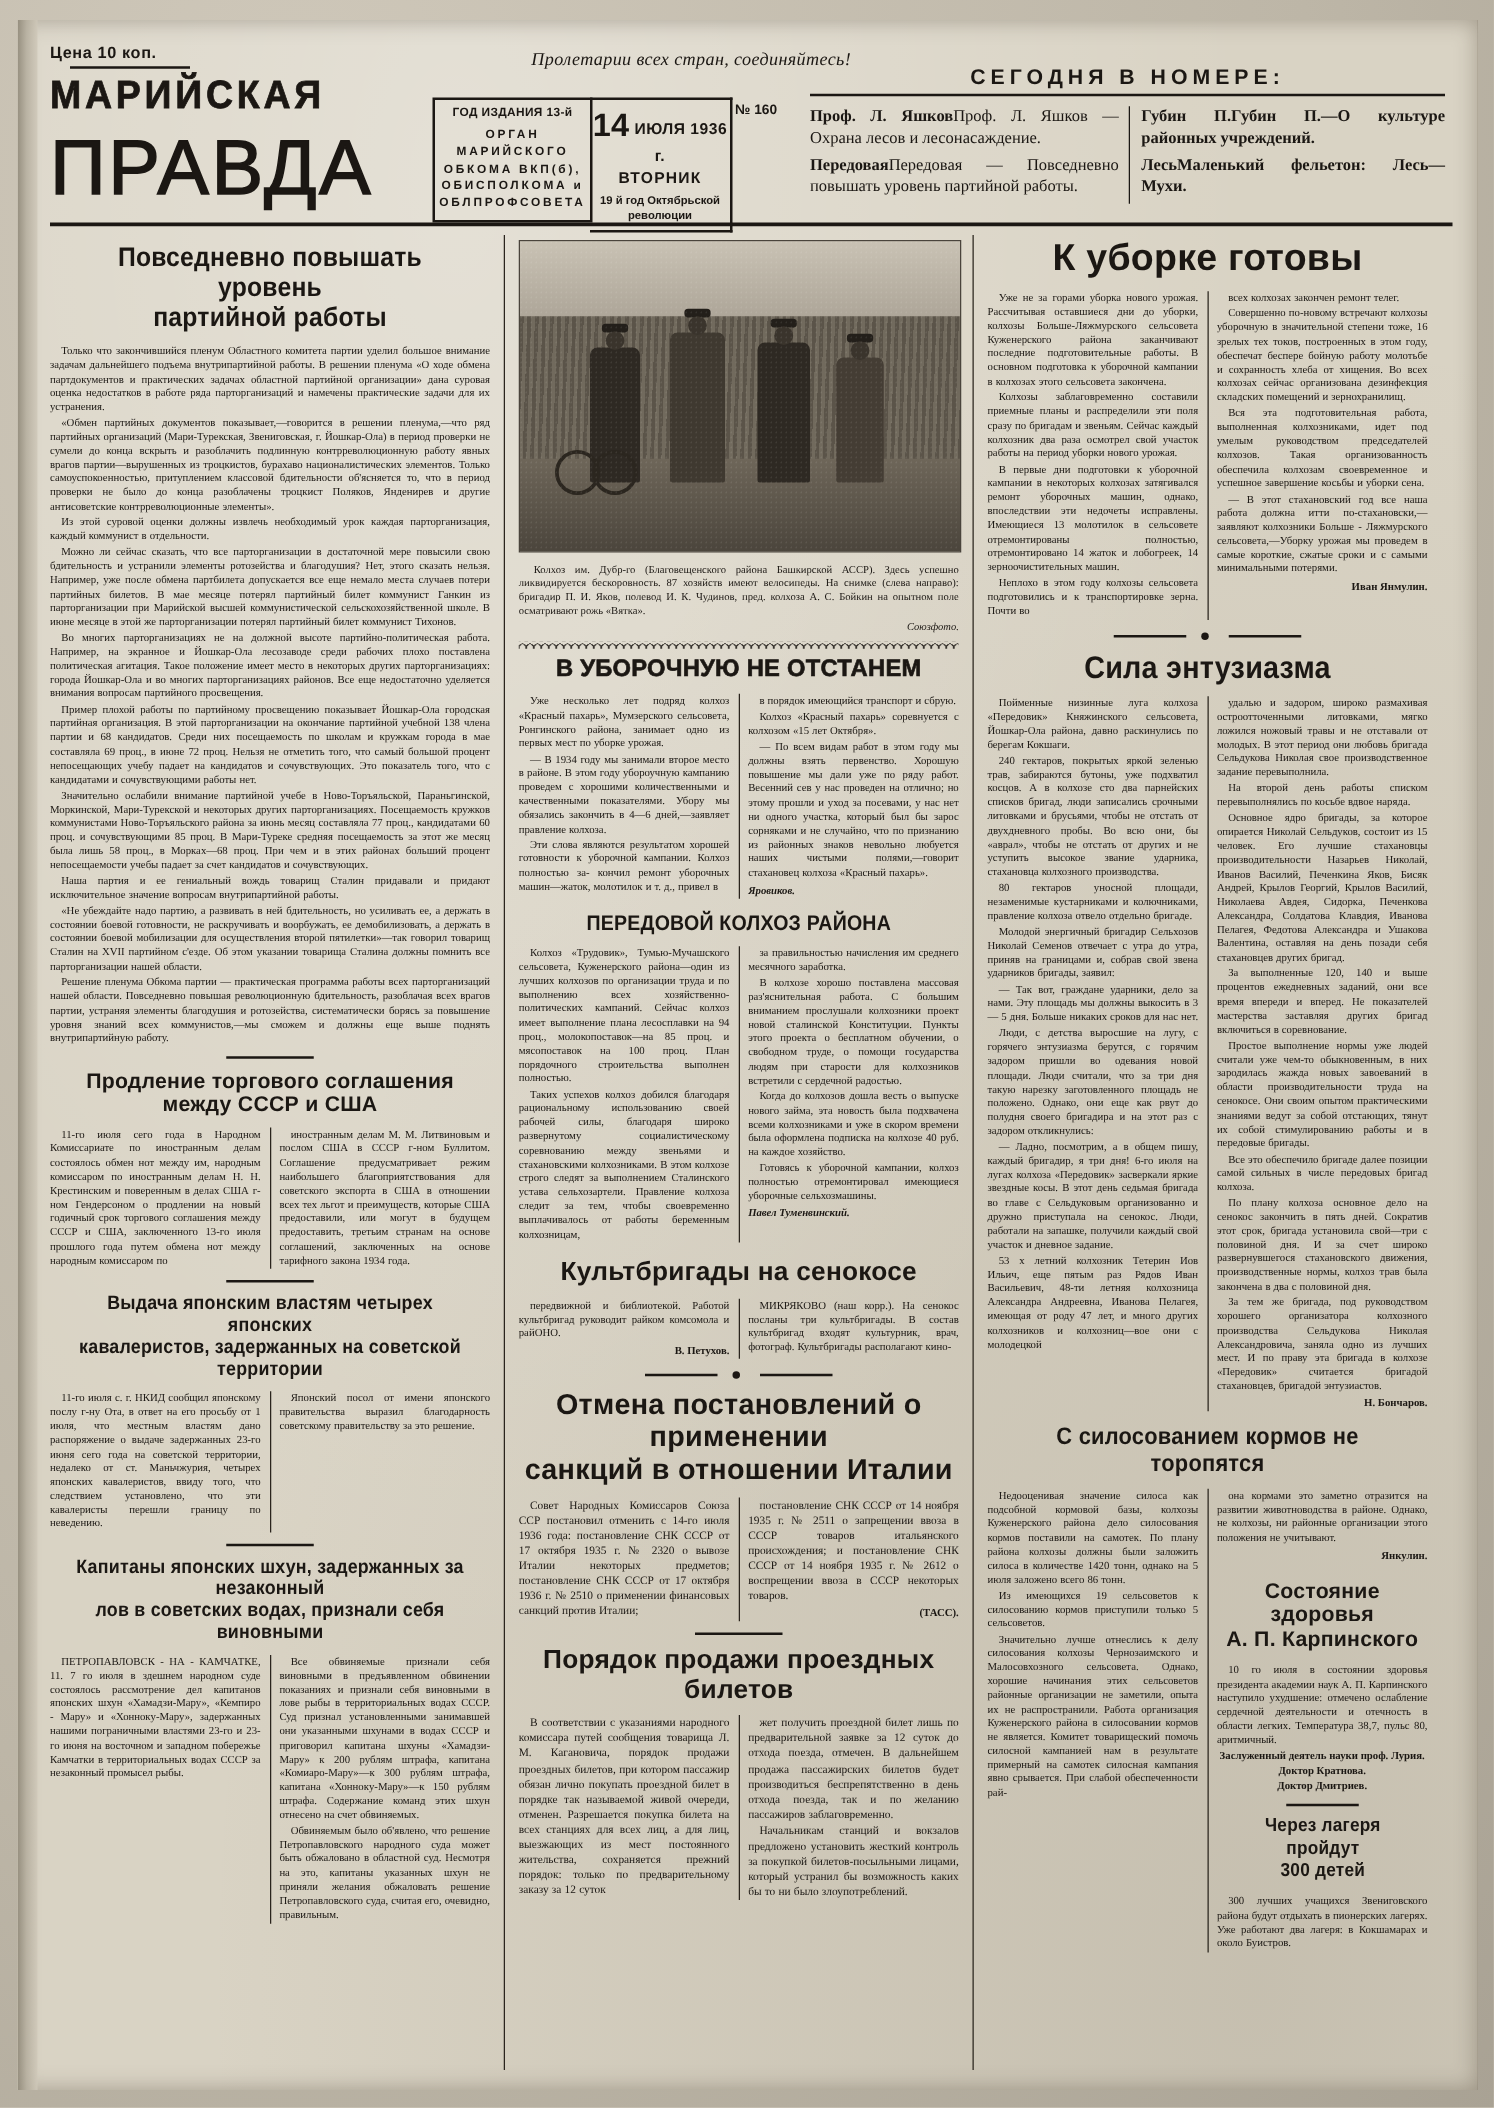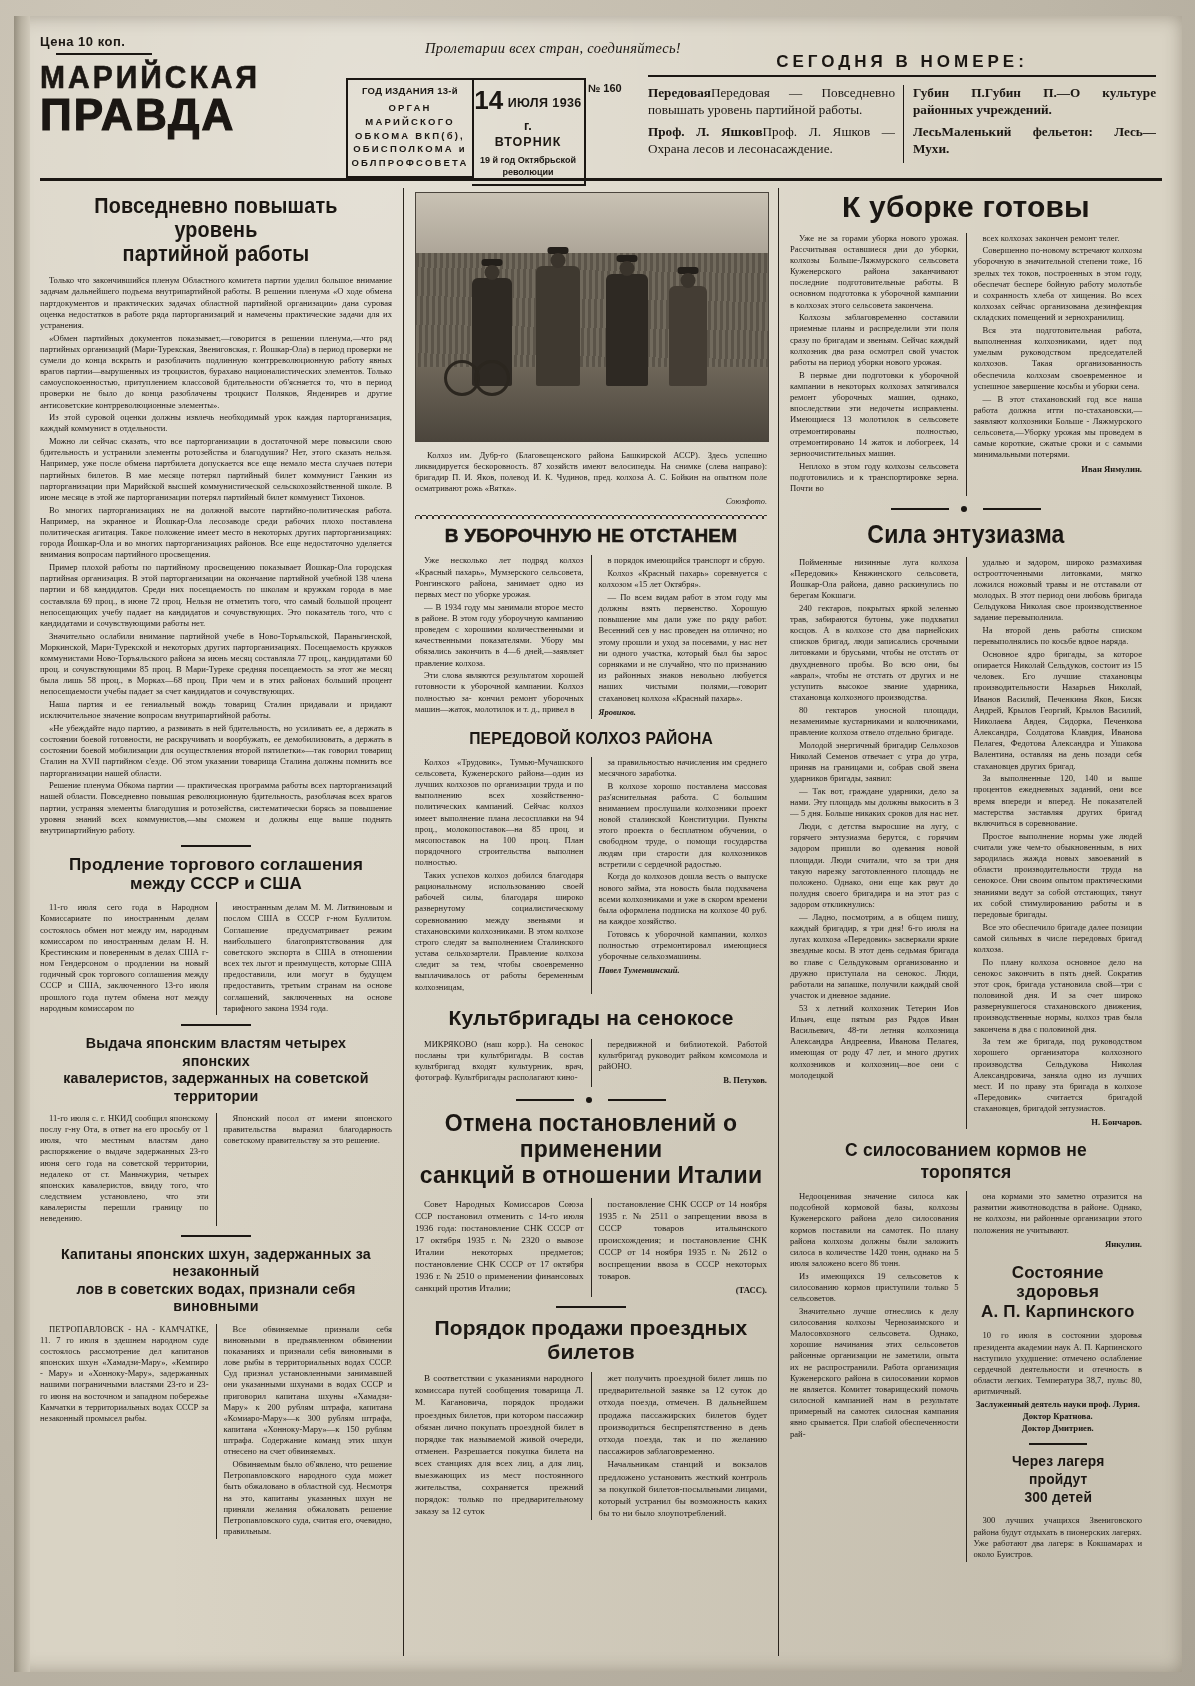--- a/index.html
+++ b/index.html
@@ -50,22 +50,22 @@
   .logo{
     position:absolute;left:4px;top:34px;width:300px;text-align:left;
     font-family:"Liberation Sans", sans-serif;
   }
   .logo .l1{
     display:block;font-weight:bold;font-size:30px;letter-spacing:3px;
     -webkit-text-stroke:0.6px #1b1713;
     transform:scaleY(1.05);
   }
   .logo .l2{
-    display:block;font-weight:bold;font-size:44px;line-height:.92;
-    letter-spacing:2px;margin-top:1px;
+    display:block;font-weight:normal;font-size:62px;line-height:.92;
+    letter-spacing:2px;margin-top:12px;
     -webkit-text-stroke:1.2px #1b1713;
   }
   .mast-box{
     position:absolute;top:52px;
     border-top:2px solid #1b1713;border-bottom:2px solid #1b1713;
     font-family:"Liberation Sans", sans-serif;text-align:center;
     padding:5px 0 6px;
   }
   .mast-org{left:310px;width:124px;border-left:2px solid #1b1713;border-right:2px solid #1b1713;}
   .mast-date{left:436px;width:112px;border-right:2px solid #1b1713;}
@@ -228,22 +228,22 @@
        <span class="sm">19 й год Октябрьской</span>
        <span class="sm" style="margin-top:0">революции</span>
      </div>
 
      <div class="issue">№ 160</div>
 
      <div class="today">
        <h2>СЕГОДНЯ В НОМЕРЕ:</h2>
        <div class="cols">
          <div class="c a">
+           <p><b>Проф. Л. Яшков</b><span>Проф. Л. Яшков — Охрана лесов и лесонасаждение.</span></p>
            <p><b>Передовая</b><span>Передовая — Повседневно повышать уровень партийной работы.</span></p>
-           <p><b>Проф. Л. Яшков</b><span>Проф. Л. Яшков — Охрана лесов и лесонасаждение.</span></p>
          </div>
          <div class="c b">
            <p><b>Губин П.</b><span>Губин П.—О культуре районных учреждений.</span></p>
            <p><b>Лесь</b><span>Маленький фельетон: Лесь—Мухи.</span></p>
          </div>
        </div>
      </div>
    </div>
    <div class="mast-rule"></div>
 
@@ -387,26 +387,26 @@
              <p class="tx">Готовясь к уборочной кампании, колхоз полностью отремонтировал имеющиеся уборочные сельхозмашины.</p>
              <div class="sig">Павел Туменвинский.</div>
            </div>
          </div>
        </article>
 
        <article>
          <h1 class="hl hl-ser" style="font-size:21px;margin-top:12px">Культбригады на сенокосе</h1>
          <div class="sub2">
            <div>
-                  <p class="tx">МИКРЯКОВО (наш корр.). На сенокос посланы три культбригады. В состав культбригад входят культурник, врач, фотограф. Культбригады располагают кино-</p>
-                </div>
-           <div>
              <p class="tx">передвижной и библиотекой. Работой культбригад руководит райком комсомола и райОНО.</p>
              <div class="sig2">В. Петухов.</div>
            </div>
+           <div>
+                  <p class="tx">МИКРЯКОВО (наш корр.). На сенокос посланы три культбригады. В состав культбригад входят культурник, врач, фотограф. Культбригады располагают кино-</p>
+                </div>
          </div>
        </article>
 
        <div class="dash-dot">
               <span></span>
             </div>
 
        <article>
          <h1 class="hl hl-ser" style="font-size:23px">
            <span>Отмена постановлений о применении</span><br>

